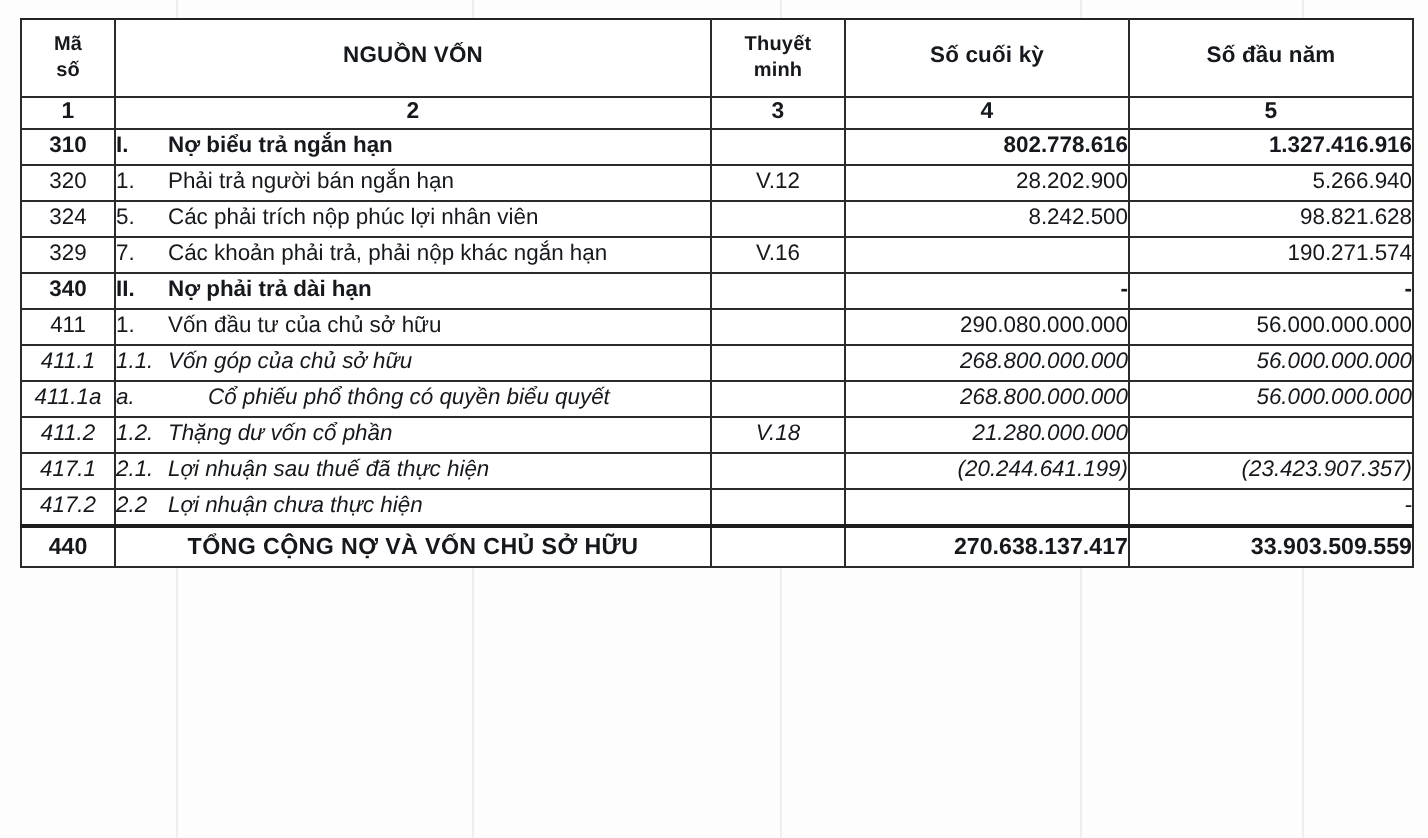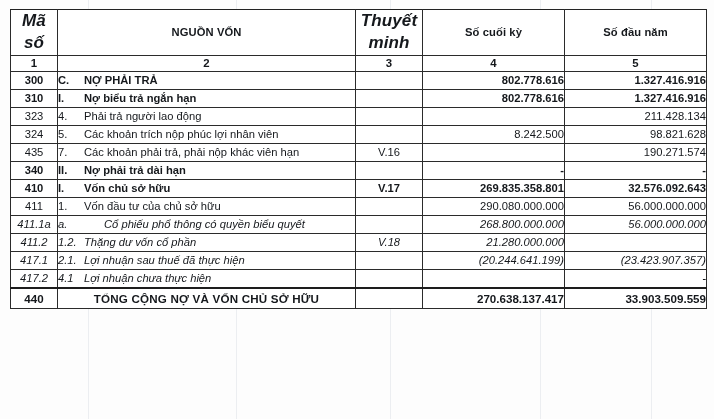--- a/index.html
+++ b/index.html
@@ -65,23 +65,22 @@
 
   
   thead th {
     text-align: center;
     font-weight: bold;
     font-size: 11.6px;
     height: 38px;
     letter-spacing: 0.1px;
   }
   thead th.h-code, thead th.h-note {
-    font-size: 17px;
+    font-size: 10px;
     line-height: 1.32;
-    font-style: italic;
   }
   thead tr.numrow th {
     height: 15px;
     font-size: 11.4px;
     font-weight: bold;
   }
 
   
   td.code {
     text-align: center;
@@ -186,113 +185,101 @@
       <tr class="numrow">
         <th>1</th>
         <th>2</th>
         <th>3</th>
         <th>4</th>
         <th>5</th>
       </tr>
     </thead>
     <tbody id="tbody">
         <tr class="bold">
-          <td class="code">300</td>
-          <td class="name">
-            <div class="nm">
-              <span class="lbl">C.</span>
-              <span class="txt">NỢ PHẢI TRẢ</span>
+          <td class="code">310</td>
+          <td class="name">
+            <div class="nm">
+              <span class="lbl">I.</span>
+              <span class="txt">Nợ biểu trả ngắn hạn</span>
             </div>
           </td>
           <td class="note"></td>
           <td class="num">802.778.616</td>
           <td class="num">1.327.416.916</td>
         </tr>
-        <tr class="bold">
-          <td class="code">310</td>
-          <td class="name">
-            <div class="nm">
-              <span class="lbl">I.</span>
-              <span class="txt">Nợ biểu trả ngắn hạn</span>
-            </div>
-          </td>
-          <td class="note"></td>
-          <td class="num">802.778.616</td>
-          <td class="num">1.327.416.916</td>
-        </tr>
         <tr>
-          <td class="code">323</td>
-          <td class="name">
-            <div class="nm">
-              <span class="lbl">4.</span>
-              <span class="txt">Phải trả người lao động</span>
-            </div>
-          </td>
-          <td class="note"></td>
-          <td class="num"></td>
-          <td class="num">211.428.134</td>
+          <td class="code">320</td>
+          <td class="name">
+            <div class="nm">
+              <span class="lbl">1.</span>
+              <span class="txt">Phải trả người bán ngắn hạn</span>
+            </div>
+          </td>
+          <td class="note">V.12</td>
+          <td class="num">28.202.900</td>
+          <td class="num">5.266.940</td>
         </tr>
         <tr>
           <td class="code">324</td>
           <td class="name">
             <div class="nm">
               <span class="lbl">5.</span>
-              <span class="txt">Các khoản trích nộp phúc lợi nhân viên</span>
+              <span class="txt">Các phải trích nộp phúc lợi nhân viên</span>
             </div>
           </td>
           <td class="note"></td>
           <td class="num">8.242.500</td>
           <td class="num">98.821.628</td>
         </tr>
         <tr>
-          <td class="code">435</td>
+          <td class="code">329</td>
           <td class="name">
             <div class="nm">
               <span class="lbl">7.</span>
-              <span class="txt">Các khoản phải trả, phải nộp khác viên hạn</span>
+              <span class="txt">Các khoản phải trả, phải nộp khác ngắn hạn</span>
             </div>
           </td>
           <td class="note">V.16</td>
           <td class="num"></td>
           <td class="num">190.271.574</td>
         </tr>
         <tr class="bold">
           <td class="code">340</td>
           <td class="name">
             <div class="nm">
               <span class="lbl">II.</span>
               <span class="txt">Nợ phải trả dài hạn</span>
             </div>
           </td>
           <td class="note"></td>
           <td class="num">-</td>
           <td class="num">-</td>
         </tr>
-        <tr class="bold">
-          <td class="code">410</td>
-          <td class="name">
-            <div class="nm">
-              <span class="lbl">I.</span>
-              <span class="txt">Vốn chủ sở hữu</span>
-            </div>
-          </td>
-          <td class="note">V.17</td>
-          <td class="num">269.835.358.801</td>
-          <td class="num">32.576.092.643</td>
-        </tr>
         <tr>
           <td class="code">411</td>
           <td class="name">
             <div class="nm">
               <span class="lbl">1.</span>
               <span class="txt">Vốn đầu tư của chủ sở hữu</span>
             </div>
           </td>
           <td class="note"></td>
           <td class="num">290.080.000.000</td>
+          <td class="num">56.000.000.000</td>
+        </tr>
+        <tr class="ital">
+          <td class="code">411.1</td>
+          <td class="name">
+            <div class="nm">
+              <span class="lbl">1.1.</span>
+              <span class="txt">Vốn góp của chủ sở hữu</span>
+            </div>
+          </td>
+          <td class="note"></td>
+          <td class="num">268.800.000.000</td>
           <td class="num">56.000.000.000</td>
         </tr>
         <tr class="ital">
           <td class="code">411.1a</td>
           <td class="name">
             <div class="nm deep">
               <span class="lbl">a.</span>
               <span class="txt">Cổ phiếu phổ thông có quyền biểu quyết</span>
             </div>
           </td>
@@ -321,21 +308,21 @@
             </div>
           </td>
           <td class="note"></td>
           <td class="num">(20.244.641.199)</td>
           <td class="num">(23.423.907.357)</td>
         </tr>
         <tr class="ital">
           <td class="code">417.2</td>
           <td class="name">
             <div class="nm">
-              <span class="lbl">4.1</span>
+              <span class="lbl">2.2</span>
               <span class="txt">Lợi nhuận chưa thực hiện</span>
             </div>
           </td>
           <td class="note"></td>
           <td class="num"></td>
           <td class="num">-</td>
         </tr>
         <tr class="total">
           <td class="code">440</td>
           <td class="name">

